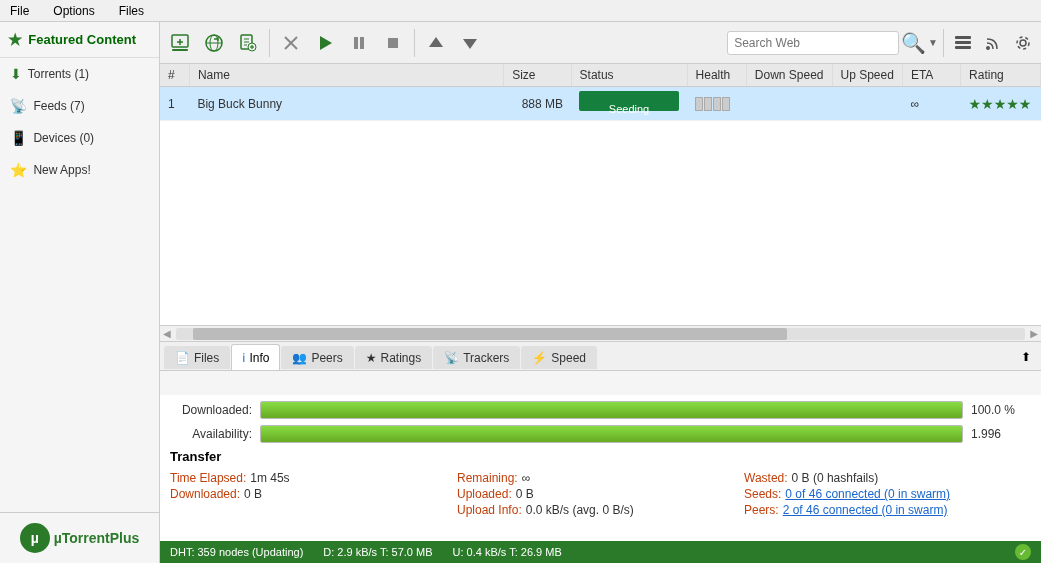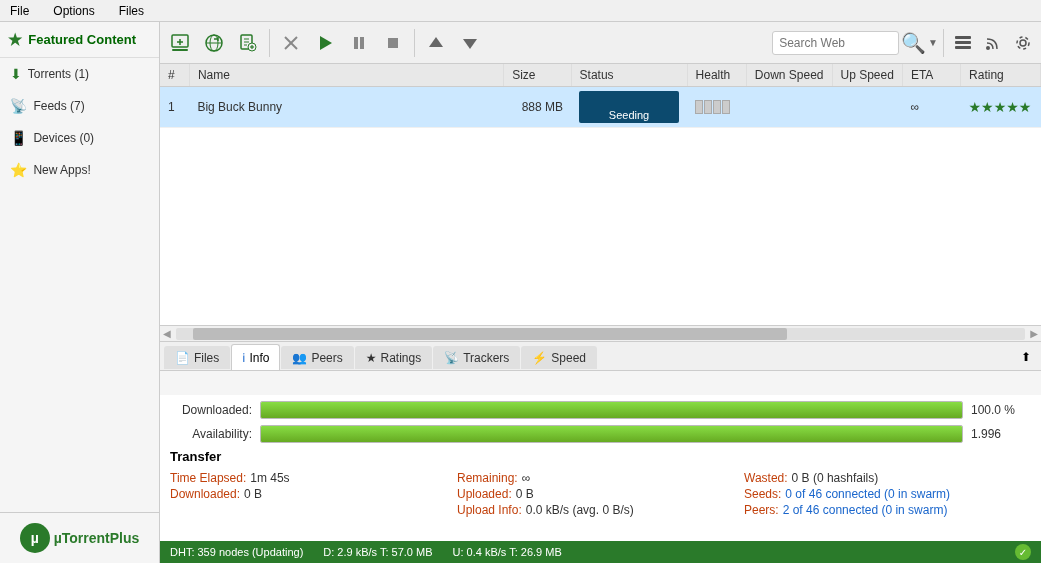--- a/index.html
+++ b/index.html
@@ -25,41 +25,41 @@
 
     
     .right-panel { flex: 1; display: flex; flex-direction: column; overflow: hidden; }
 
     
     .toolbar { background: #f0f0f0; border-bottom: 1px solid #ccc; display: flex; align-items: center; padding: 3px 4px; gap: 2px; height: 42px; }
     .toolbar-btn { width: 32px; height: 32px; background: none; border: 1px solid transparent; border-radius: 3px; cursor: pointer; display: flex; align-items: center; justify-content: center; color: #333; font-size: 16px; }
     .toolbar-separator { width: 1px; height: 28px; background: #ccc; margin: 0 3px; }
     .toolbar-spacer { flex: 1; }
     .search-container { display: flex; align-items: center; gap: 2px; }
-    .search-input { width: 127px; height: 24px; border: 1px solid #ccc; border-radius: 3px; padding: 2px 6px; font-size: 12px; background: white; }
+    .search-input { width: 172px; height: 24px; border: 1px solid #ccc; border-radius: 3px; padding: 2px 6px; font-size: 12px; background: white; }
     .toolbar-icon-btn { width: 28px; height: 28px; background: none; border: 1px solid transparent; border-radius: 3px; cursor: pointer; display: flex; align-items: center; justify-content: center; color: #333; }
     .search-go { color: #2a7a2a; font-size: 18px; cursor: pointer; }
 
     
     .torrent-list-area { flex: 1; background: white; overflow: hidden; display: flex; flex-direction: column; min-height: 0; }
     .torrent-table { width: 100%; border-collapse: collapse; }
     .torrent-table th { background: #e8e8e8; border-bottom: 1px solid #ccc; border-right: 1px solid #ddd; padding: 4px 8px; text-align: left; font-size: 12px; font-weight: normal; color: #333; white-space: nowrap; cursor: pointer; user-select: none; }
     .torrent-table td { border-bottom: 1px solid #f0f0f0; padding: 4px 8px; font-size: 12px; color: #333; }
     .torrent-table tr.selected td { background: #cce8ff; }
     .col-num { width: 30px; }
     .col-name { width: 340px; }
     .col-size { width: 70px; text-align: right; }
     .col-status { width: 110px; }
     .col-health { width: 60px; }
     .col-down { width: 80px; }
     .col-up { width: 70px; }
     .col-eta { width: 60px; }
     .col-rating { width: 80px; }
 
-    .status-bar-green { display: inline-block; background: #0c4a6e; border-radius: 2px; height: 14px; line-height: 16px; padding: 16px 8px; color: white; font-size: 11px; width: 100px; text-align: center; }
+    .status-bar-green { display: inline-block; background: #15803d; border-radius: 2px; height: 14px; line-height: 16px; padding: 10px 8px; color: white; font-size: 11px; width: 100px; text-align: center; }
 
     .health-bars { display: flex; gap: 1px; }
     .health-bar { width: 8px; height: 14px; background: #ccc; border: 1px solid #aaa; }
 
     .rating-stars { color: #2a7a2a; font-size: 14px; }
 
     
     .scrollbar-area { background: #f0f0f0; border-top: 1px solid #ccc; height: 16px; display: flex; align-items: center; }
     .hscrollbar { flex: 1; height: 12px; background: #e0e0e0; margin: 0 2px; border-radius: 2px; position: relative; }
     .hscrollbar-thumb { position: absolute; left: 2%; width: 70%; height: 100%; background: #bbb; border-radius: 2px; }
@@ -78,21 +78,21 @@
     .progress-bar-container { flex: 1; height: 18px; background: #e0e0e0; border: 1px solid #bbb; border-radius: 2px; position: relative; overflow: hidden; }
     .progress-bar-fill { height: 100%; background: linear-gradient(to bottom, #88dd44, #66aa22); }
     .progress-label-right { margin-left: 8px; font-size: 12px; color: #333; width: 60px; }
 
     .transfer-section { margin-top: 4px; }
     .transfer-title { font-weight: bold; font-size: 13px; margin-bottom: 6px; color: #000; }
     .transfer-grid { display: grid; grid-template-columns: 1fr 1fr 1fr; gap: 2px 0; }
     .transfer-item { display: flex; align-items: baseline; gap: 4px; padding: 1px 0; }
     .transfer-key { color: #c2410c; font-size: 12px; white-space: nowrap; }
     .transfer-val { color: #333; font-size: 12px; }
-    .transfer-val.link { color: #1a66cc; }
+    .transfer-val.link { color: #1a66cc; text-decoration: underline; }
 
     
     .status-bar { background: #2a7a2a; color: white; height: 22px; display: flex; align-items: center; padding: 0 10px; gap: 20px; font-size: 11px; }
     .status-icon-ok { width: 16px; height: 16px; background: #66bb33; border-radius: 50%; display: flex; align-items: center; justify-content: center; color: white; font-size: 10px; margin-left: auto; }
 
     .torrent-scroll-wrapper { flex: 1; overflow-y: auto; overflow-x: auto; }
   </style>
 </head>
 <body>
 

